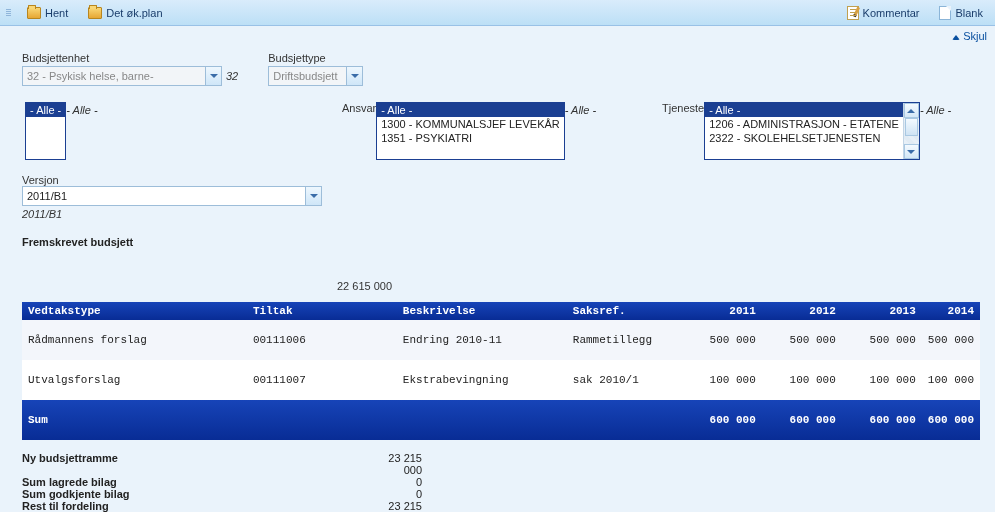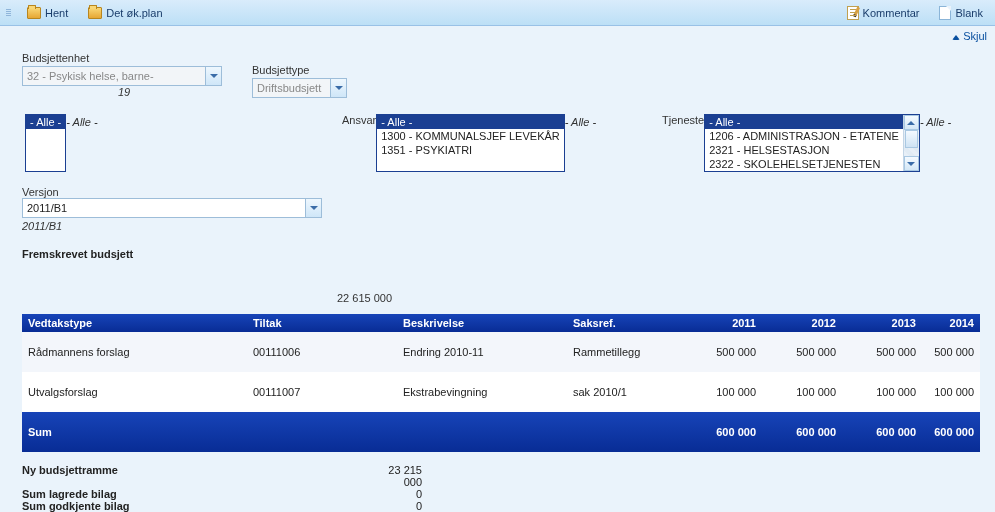--- a/index.html
+++ b/index.html
@@ -153,21 +153,21 @@
     .scrollbar .arrow.down::after{content:'';border-left:4px solid transparent;border-right:4px solid transparent;border-top:4px solid #3a6ca8;}
     .scrollbar .track{flex:1;background:repeating-linear-gradient(45deg,#e7eff7 0 4px,#e1ebf4 4px 8px);position:relative;}
     .scrollbar .thumb{position:absolute;top:0;left:1px;right:1px;height:18px;background:linear-gradient(#f4faff,#cfe3f4);border:1px solid #a9c8e2;}
 
     .version-row{margin-bottom:16px;}
 
     .fremskrevet{display:flex;margin-bottom:10px;}
     .fremskrevet .lbl{width:315px;font-weight:bold;}
     .fremskrevet .val{color:#333;margin-top:44px;}
 
-    table.grid{width:958px;border-collapse:collapse;}
+    table.grid{width:958px;border-collapse:collapse;font-family:Liberation Mono, monospace;}
     table.grid th{
       background:#0a2f9e;background:linear-gradient(#1744b8,#082c95);
       color:#fff;text-align:left;padding:3px 6px;font-weight:bold;white-space:nowrap;
     }
     table.grid th.num{text-align:right;}
     table.grid td{padding:14px 6px;white-space:nowrap;}
     table.grid tr.r0{background:#f3f6fb;}
     table.grid tr.r1{background:#fff;}
     table.grid td.num{text-align:right;}
     tr.sum td{
@@ -213,26 +213,26 @@
 
 <div class="hide-link">
   <span class="chev"></span><span>Skjul</span>
 </div>
 
 <div class="content">
 
   <div class="filters-row1">
     <div class="field">
       <span class="field-label">Budsjettenhet</span>
-      <div style="display:flex;align-items:flex-start;flex-direction:column;">
+      <div style="display:flex;align-items:flex-start;">
         <div class="combo disabled" style="width:200px;">
           <span class="sel">32 - Psykisk helse, barne-</span>
           <span class="dd"></span>
         </div>
-        <span class="side-note" style="padding-top:0;">19</span>
+        <span class="side-note" style="padding-top:0;">32</span>
       </div>
     </div>
     <div class="field">
       <span class="field-label">Budsjettype</span>
       <div class="combo disabled" style="width:95px;">
         <span class="sel">Driftsbudsjett</span>
         <span class="dd"></span>
       </div>
     </div>
   </div>
@@ -254,21 +254,20 @@
         <div class="item">1351 - PSYKIATRI</div>
       </div>
       <span class="below-note">- Alle -</span>
     </div>
 
     <div class="listfield">
       <span class="field-label">Tjeneste</span>
       <div class="listbox scroll">
         <div class="item sel">- Alle -</div>
         <div class="item">1206 - ADMINISTRASJON - ETATENE</div>
-        <div class="item">2321 - HELSESTASJON</div>
         <div class="item">2322 - SKOLEHELSETJENESTEN</div>
         <div class="scrollbar">
           <div class="arrow up"></div>
           <div class="track">
               <div class="thumb"></div>
             </div>
           <div class="arrow down"></div>
         </div>
       </div>
       <span class="below-note">- Alle -</span>

